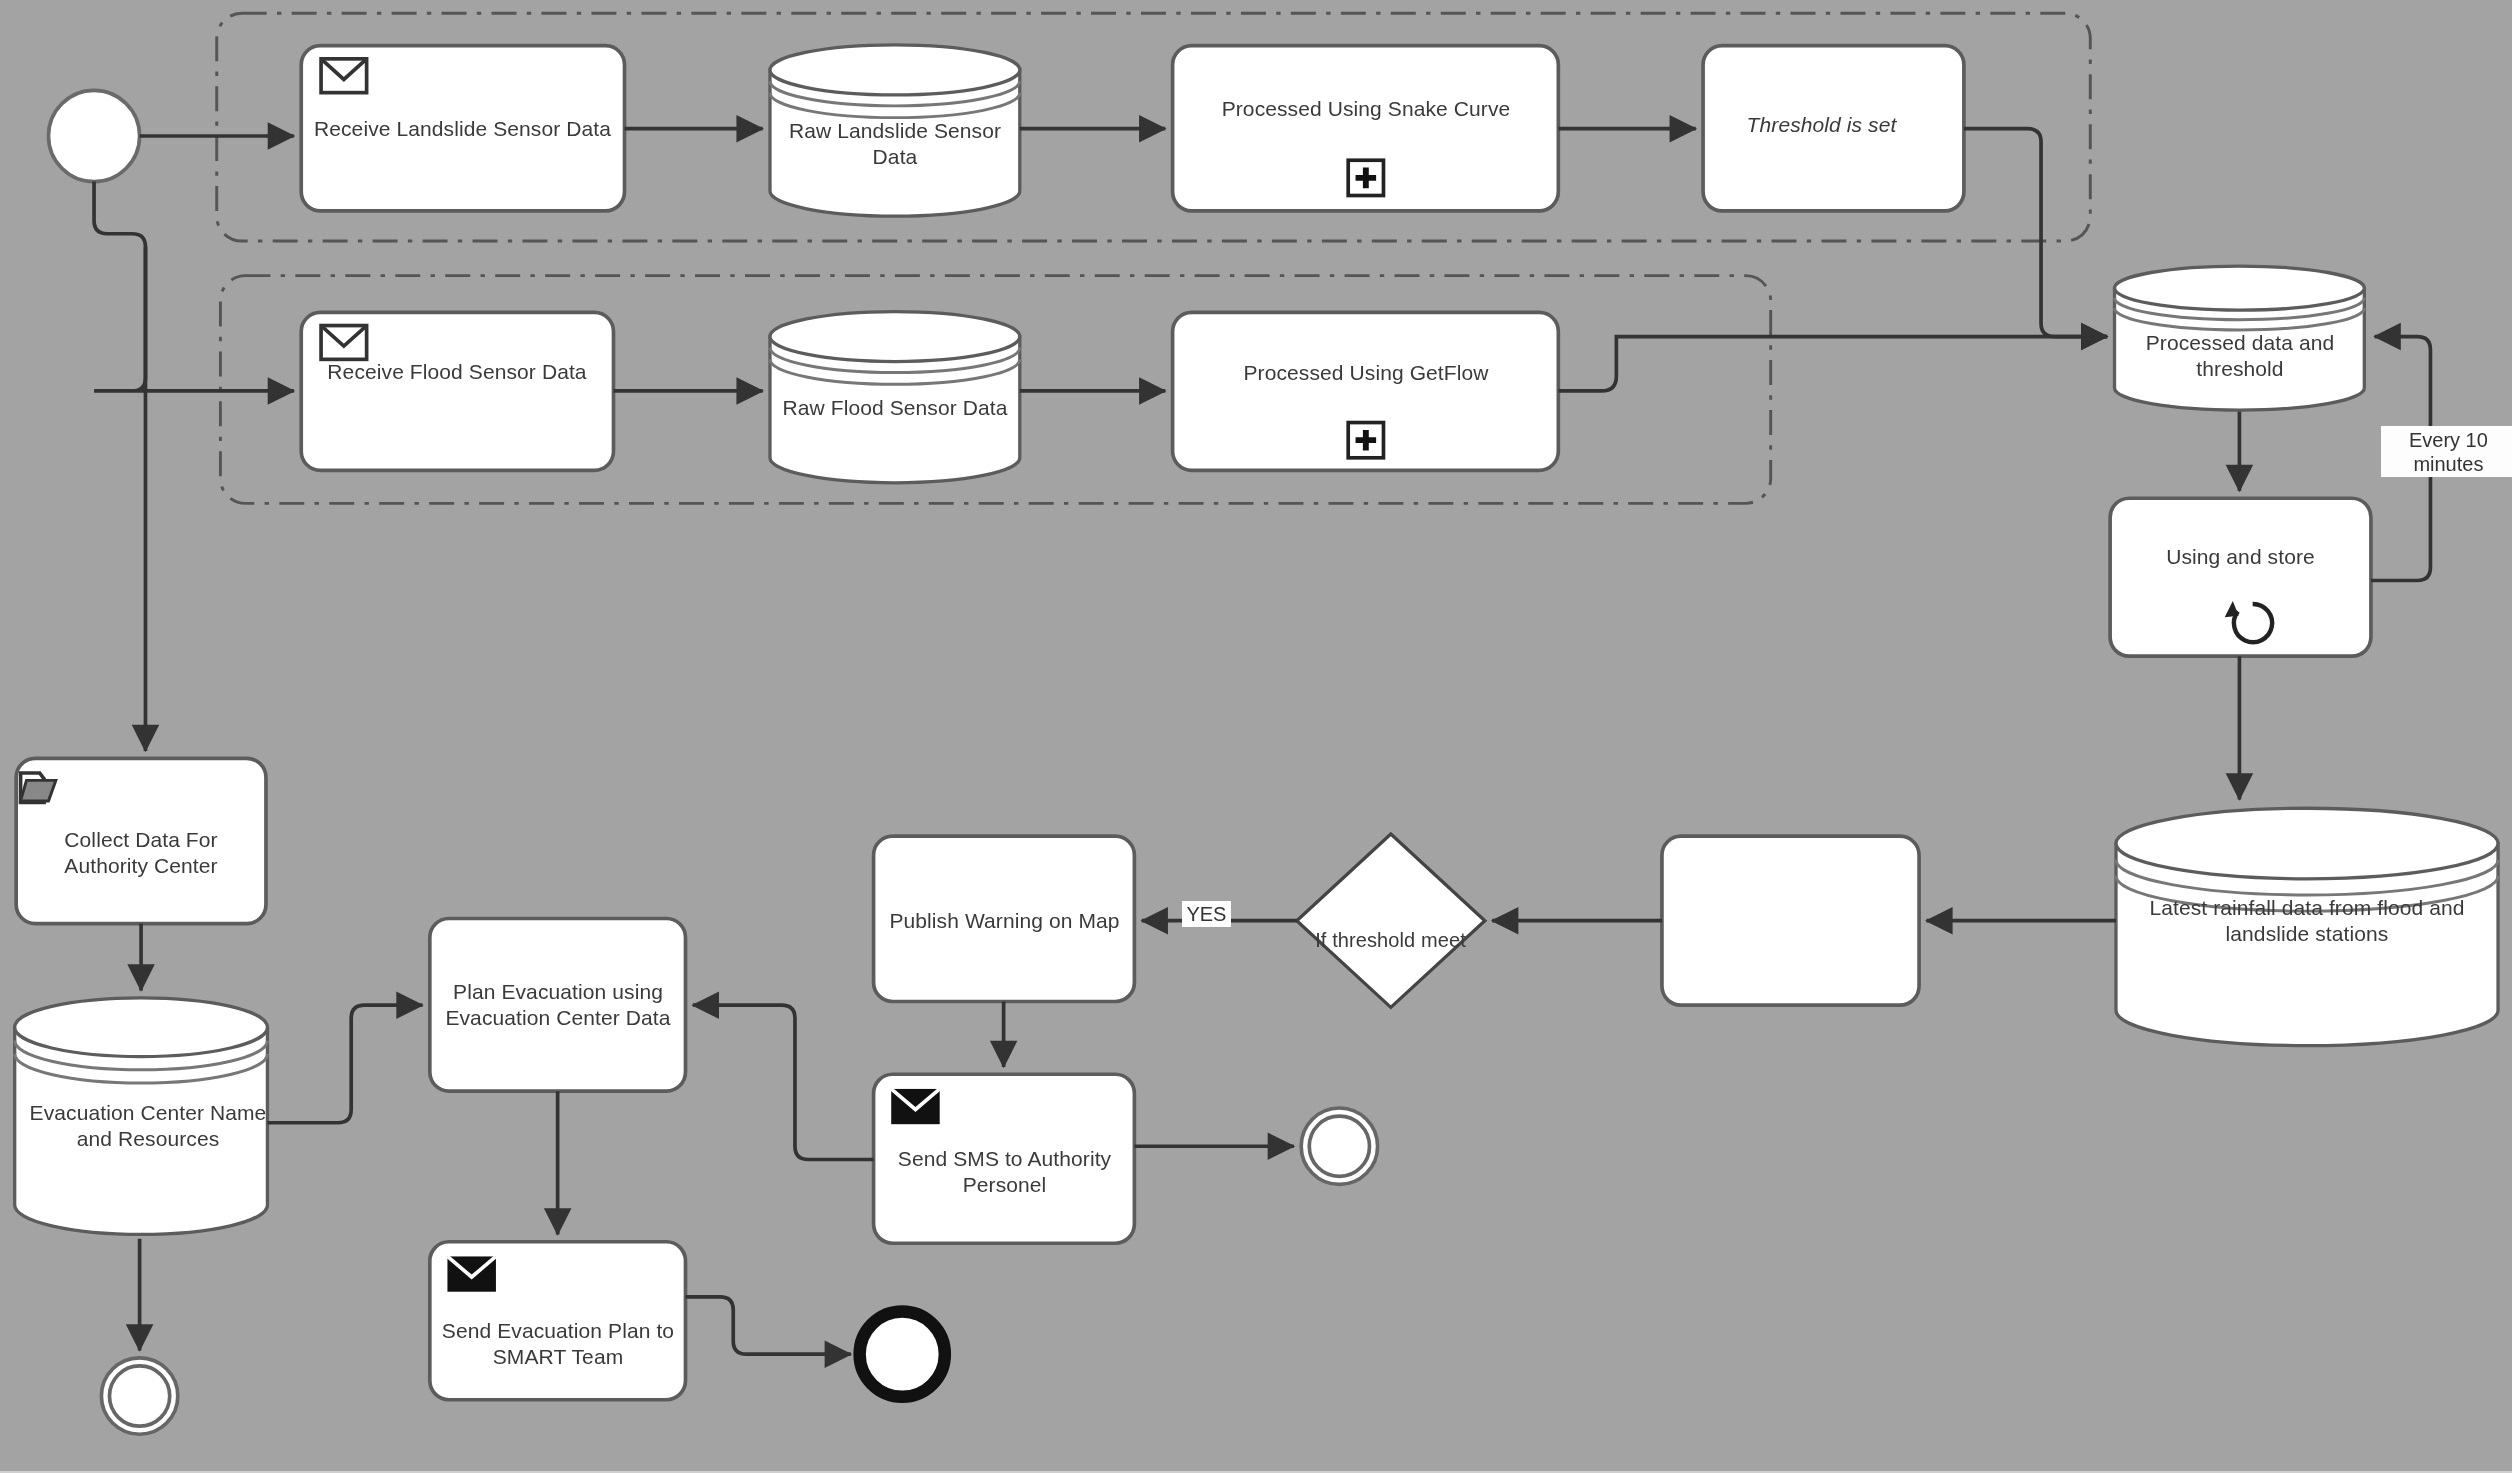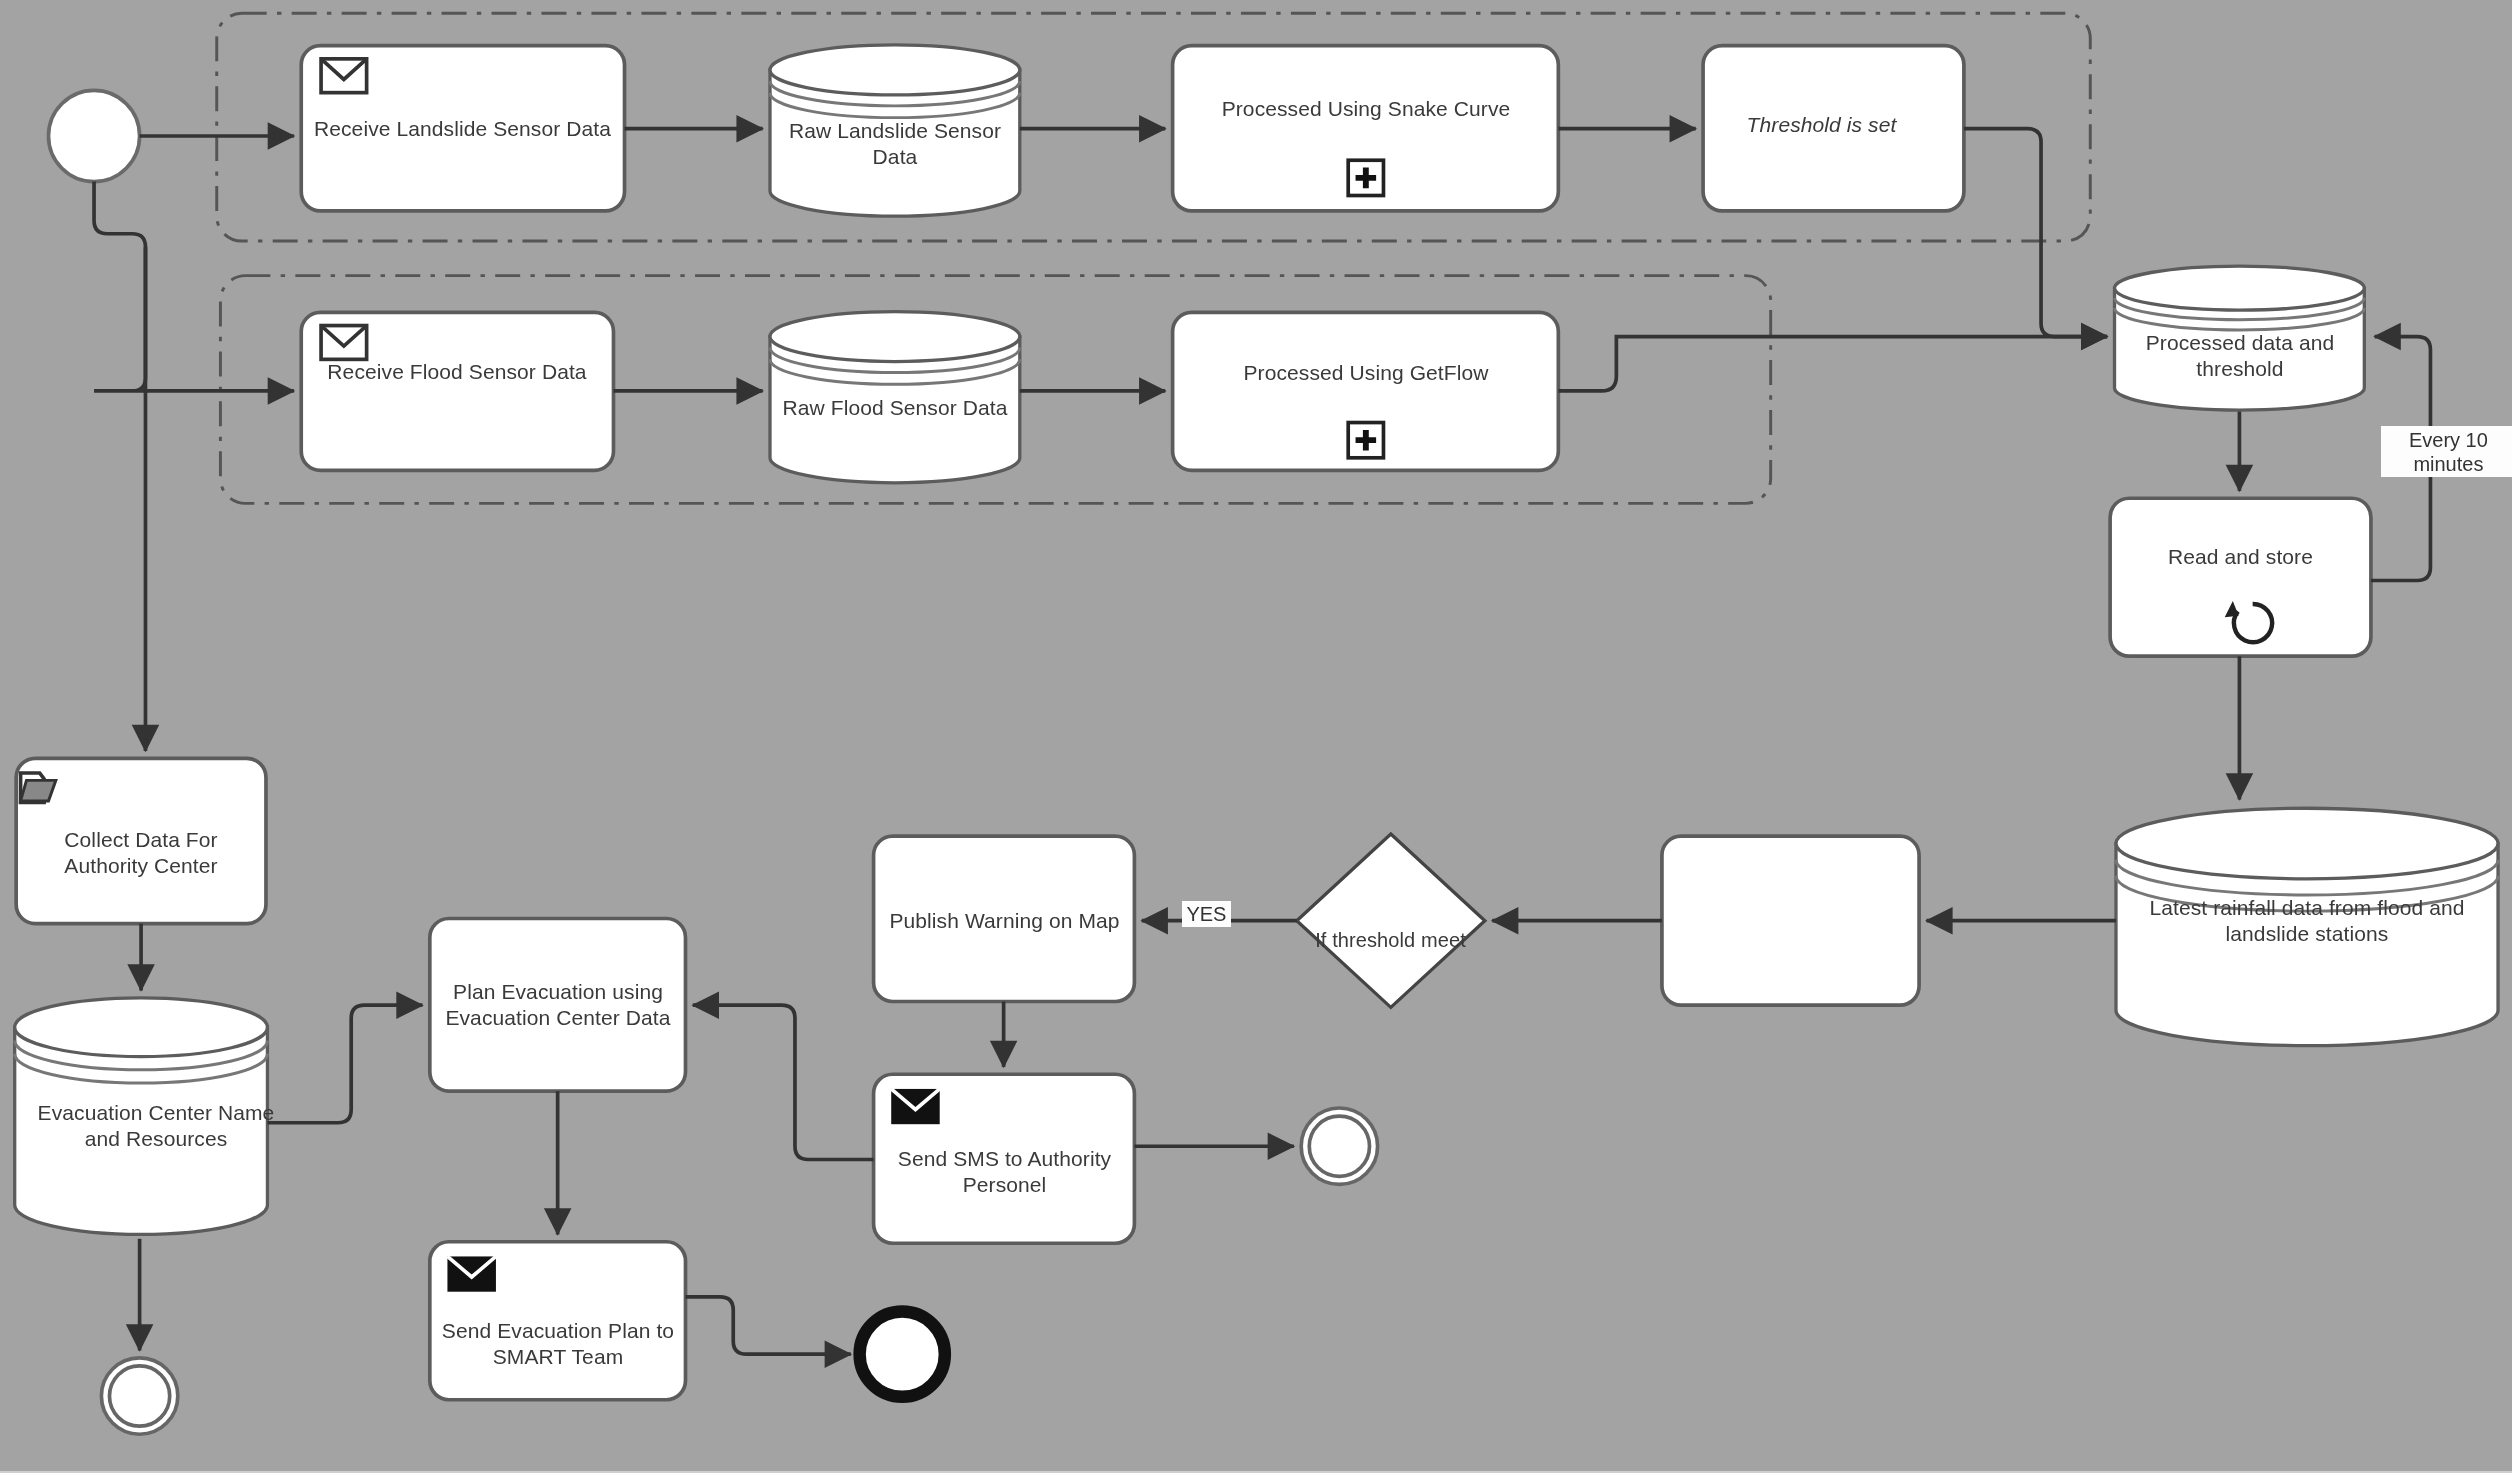--- a/index.html
+++ b/index.html
@@ -243,42 +243,42 @@
   <div class="node-label" style="left:301px; top:81px; width:323px; height:96px;">Receive Landslide Sensor Data</div>
 
   <div class="node-label" style="left:1173px; top:79px; width:386px; height:59px;">Processed Using Snake Curve</div>
 
   <div class="node-label" style="left:1703px; top:103px; width:237px; height:44px;font-style:italic;">Threshold is set</div>
 
   <div class="node-label" style="left:301px; top:324px; width:312px; height:96px;">Receive Flood Sensor Data</div>
 
   <div class="node-label" style="left:1173px; top:345px; width:386px; height:55px;">Processed Using GetFlow</div>
 
-  <div class="node-label" style="left:2110px; top:531px; width:261px; height:51px;">Read and store</div>
+  <div class="node-label" style="left:2110px; top:531px; width:261px; height:51px;">Using and store</div>
 
   <div class="node-label" style="left:16px; top:805px; width:250px; height:96px;">Collect Data For Authority Center</div>
 
 
   <div class="node-label" style="left:874px; top:873px; width:261px; height:96px;">Publish Warning on Map</div>
 
   <div class="node-label" style="left:874px; top:1124px; width:261px; height:96px;">Send SMS to Authority Personel</div>
 
   <div class="node-label" style="left:430px; top:946px; width:256px; height:118px;">Plan Evacuation using Evacuation Center Data</div>
 
   <div class="node-label" style="left:430px; top:1292px; width:256px; height:103px;">Send Evacuation Plan to SMART Team</div>
 
   <div class="node-label" style="left:770px; top:103px; width:250px; height:81px;">Raw Landslide Sensor Data</div>
 
   <div class="node-label" style="left:770px; top:367px; width:250px; height:81px;">Raw Flood Sensor Data</div>
 
   <div class="node-label" style="left:2115px; top:317px; width:250px; height:77px;">Processed data and threshold</div>
 
   <div class="node-label" style="left:2116px; top:880px; width:382px; height:81px;">Latest rainfall data from flood and landslide stations</div>
 
-  <div class="node-label" style="left:29px; top:1067px; width:254px; height:118px;">Evacuation Center Name and Resources</div>
+  <div class="node-label" style="left:21px; top:1067px; width:254px; height:118px;">Evacuation Center Name and Resources</div>
 
   <div class="node-label small" style="left:1304px; top:904px; width:173px; height:73px;">If threshold meet</div>
 
   <div class="flow-label" style="left:1182px; top:901px;">YES</div>
 
   <div class="flow-label multi" style="left:2381px; top:426px; width:126px; text-align:center;">Every 10 minutes</div>
 
   <div class="bottom-rule"></div>
 </div>
 

